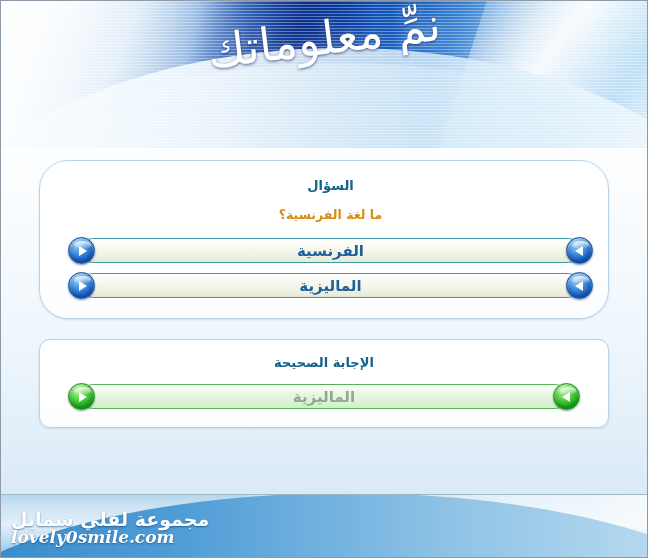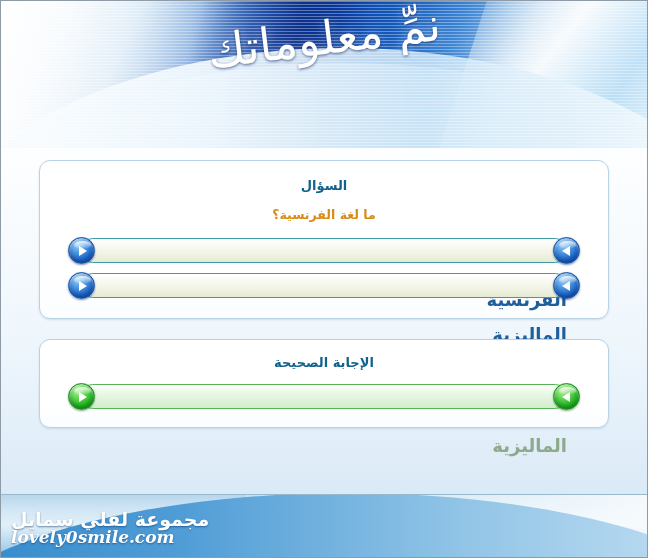--- a/index.html
+++ b/index.html
@@ -95,21 +95,21 @@
     box-sizing:border-box;
   }
 
   .panel{
     position:relative;
     background:linear-gradient(180deg,#ffffff 0%,#ffffff 70%,#fbfdff 100%);
     border:1px solid #b9d2e4;
     border-radius:11px;
     box-shadow:0 1px 2px rgba(120,150,175,.25);
   }
-  #question-panel{padding:14px 16px 18px 16px;}
+  #question-panel{padding:14px 3px 18px 16px;border-radius:29px;}
   #answer-panel{margin-top:20px;padding:12px 16px 16px 16px;}
 
   .panel-heading{
     text-align:center;
     color:#12628d;
     font-size:13px;
     font-weight:bold;
     margin:3px 0 14px 0;
   }
   .question-text{
@@ -131,25 +131,24 @@
   .pill{
     position:absolute;left:12px;right:12px;top:0;height:25px;
     box-sizing:border-box;
     border-radius:13px;
     border:1px solid #3f9aa8;
     background:linear-gradient(180deg,#ffffff 0%,#f7f8ef 38%,#eff1e0 72%,#e6ead4 100%);
     box-shadow:inset 0 1px 0 rgba(255,255,255,.95);
   }
   .pill-label{
     position:absolute;left:0;right:0;top:0;height:25px;
-    line-height:25px;text-align:right;
+    line-height:25px;text-align:center;
     color:#1e5f9c;
-    font-size:18px;
+    font-size:15px;
     font-weight:bold;
-    margin-top:48px;
   }
 
   .nav-btn{
     position:absolute;top:-1px;
     width:27px;height:27px;border-radius:50%;
     background:
       radial-gradient(circle at 36% 26%,#9fd0f5 0%,#4b96e2 34%,#1a62c4 66%,#0d47a0 100%);
     box-shadow:0 1px 2px rgba(0,40,100,.5),inset 0 -2px 4px rgba(0,30,90,.4),inset 0 2px 3px rgba(255,255,255,.55);
     border:1px solid #0f4f9f;
     box-sizing:border-box;

